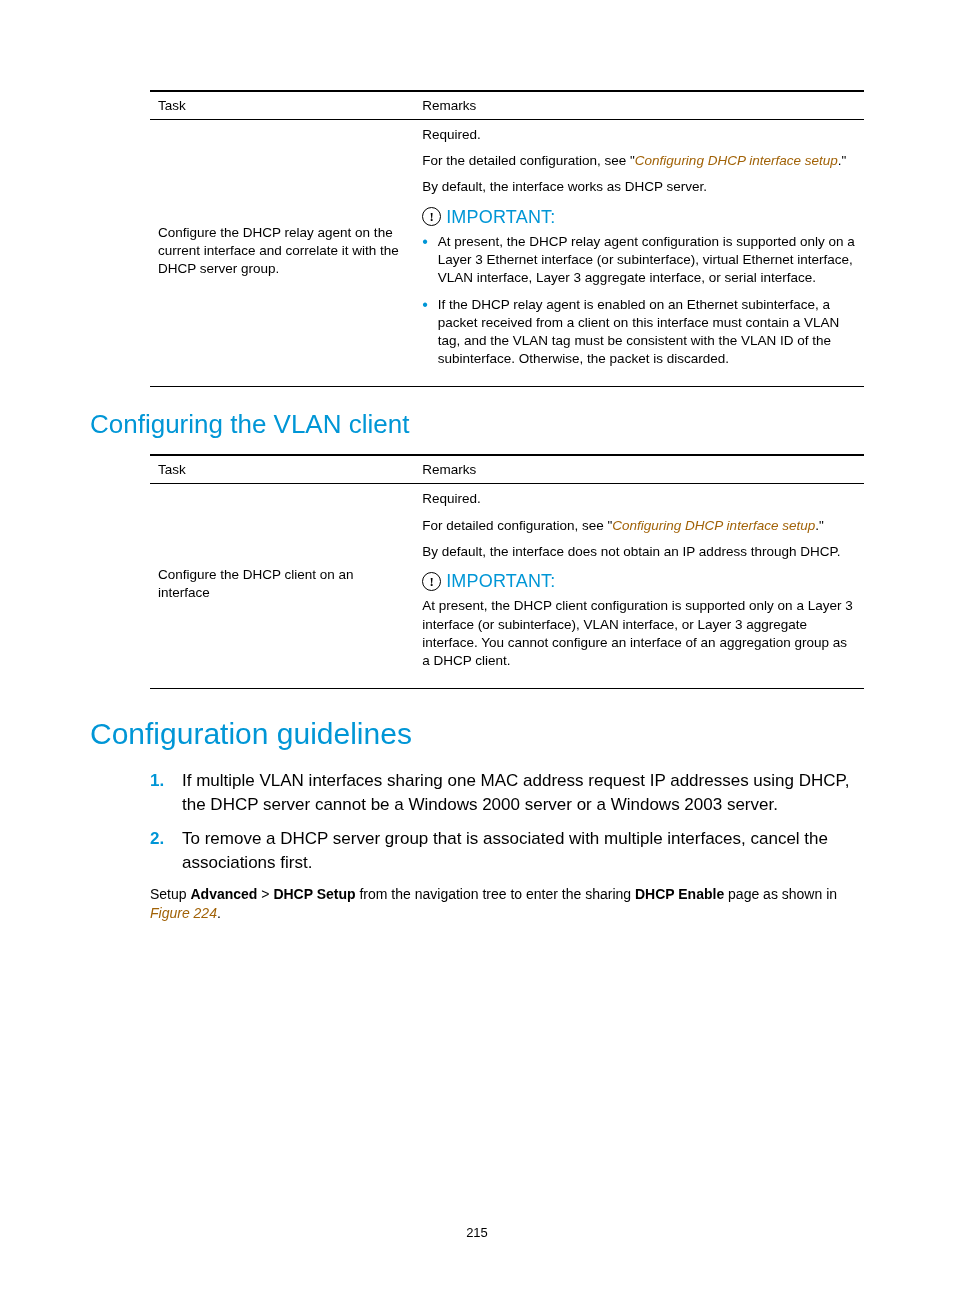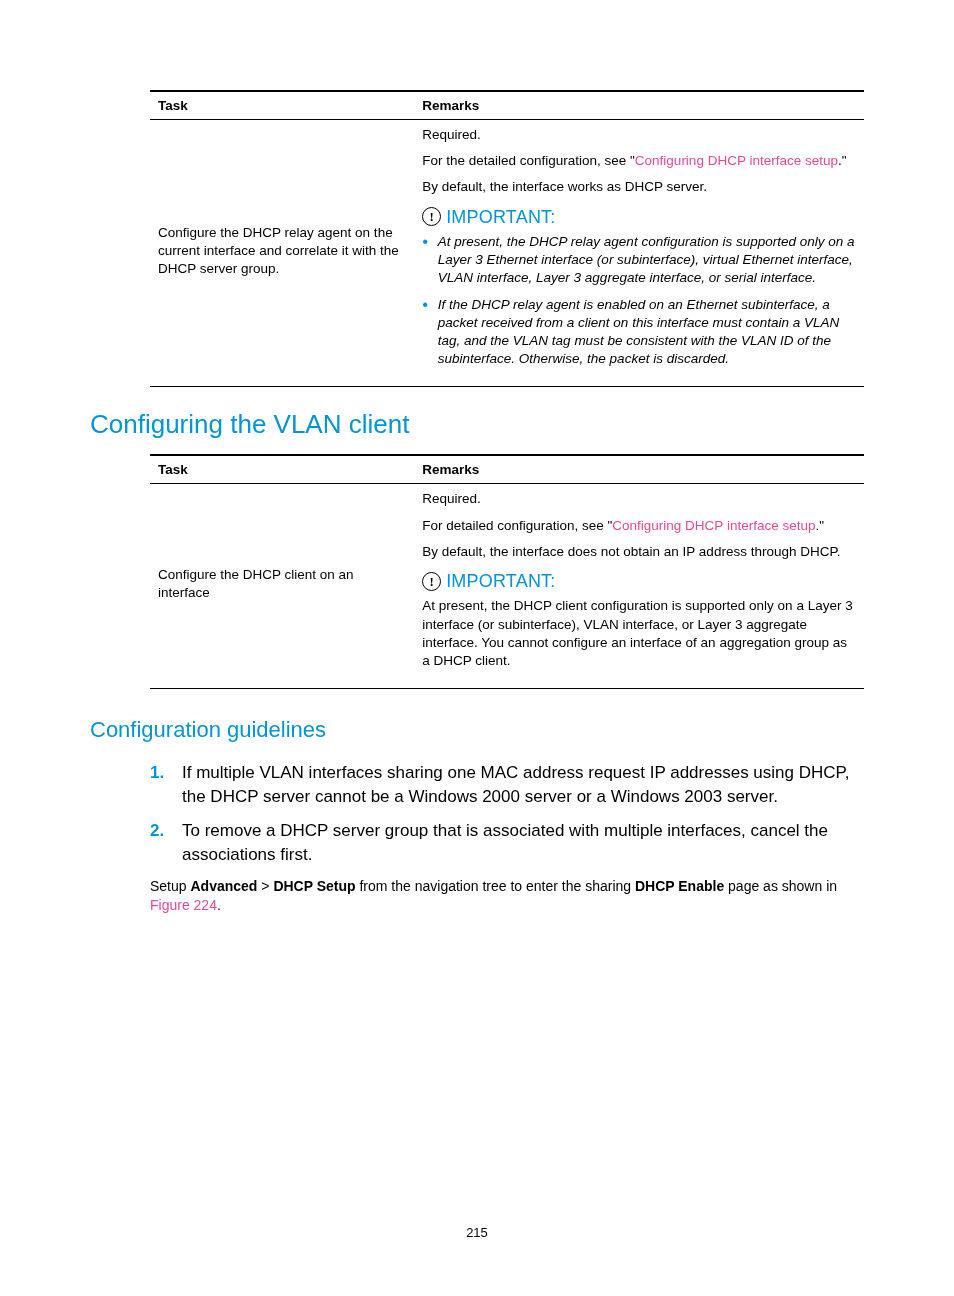--- a/index.html
+++ b/index.html
@@ -18,41 +18,42 @@
   }
   table.doc-table {
     width: 100%;
     border-collapse: collapse;
     margin: 0 0 20px 60px;
     width: calc(100% - 60px);
   }
   table.doc-table th {
     text-align: left;
     font-size: 13.5px;
-    font-weight: bold;
+    font-weight: normal;
     padding: 6px 8px 6px 8px;
     border-top: 2px solid #000;
     border-bottom: 1.5px solid #000;
   }
   table.doc-table td {
     font-size: 13.5px;
     vertical-align: middle;
     padding: 6px 8px 10px 8px;
     border-bottom: 1.5px solid #000;
     line-height: 1.35;
   }
   table.doc-table td.remarks-cell {
     vertical-align: top;
   }
   .remarks-block > * {
     margin: 0 0 8px 0;
   }
   a.link, .link {
-    color: #ec4899;
+    color: #a16207;
     text-decoration: none;
+    font-style: italic;
   }
   .imp-row {
     display: flex;
     align-items: center;
     gap: 5px;
     color: #0096d6;
     margin: 6px 0 4px 0;
   }
   .imp-icon {
     width: 17px;
@@ -68,21 +69,20 @@
     color: #000;
   }
   .imp-label {
     font-size: 18px;
     letter-spacing: 0.2px;
   }
   ul.bullets {
     list-style: none;
     margin: 0;
     padding: 0;
-    font-style: italic;
   }
   ul.bullets li {
     display: flex;
     gap: 10px;
     margin: 4px 0 8px 0;
   }
   ul.bullets li::before {
     content: "•";
     color: #0096d6;
     font-size: 16px;
@@ -91,21 +91,21 @@
   }
   h2.section {
     font-weight: 300;
     color: #0096d6;
     font-size: 26px;
     margin: 22px 0 14px 0;
   }
   h1.section {
     font-weight: 300;
     color: #0096d6;
-    font-size: 22px;
+    font-size: 30px;
     margin: 28px 0 18px 0;
   }
   ol.guidelines {
     margin: 0 0 0 60px;
     padding: 0;
     list-style: none;
     counter-reset: gl;
   }
   ol.guidelines li {
     counter-increment: gl;

